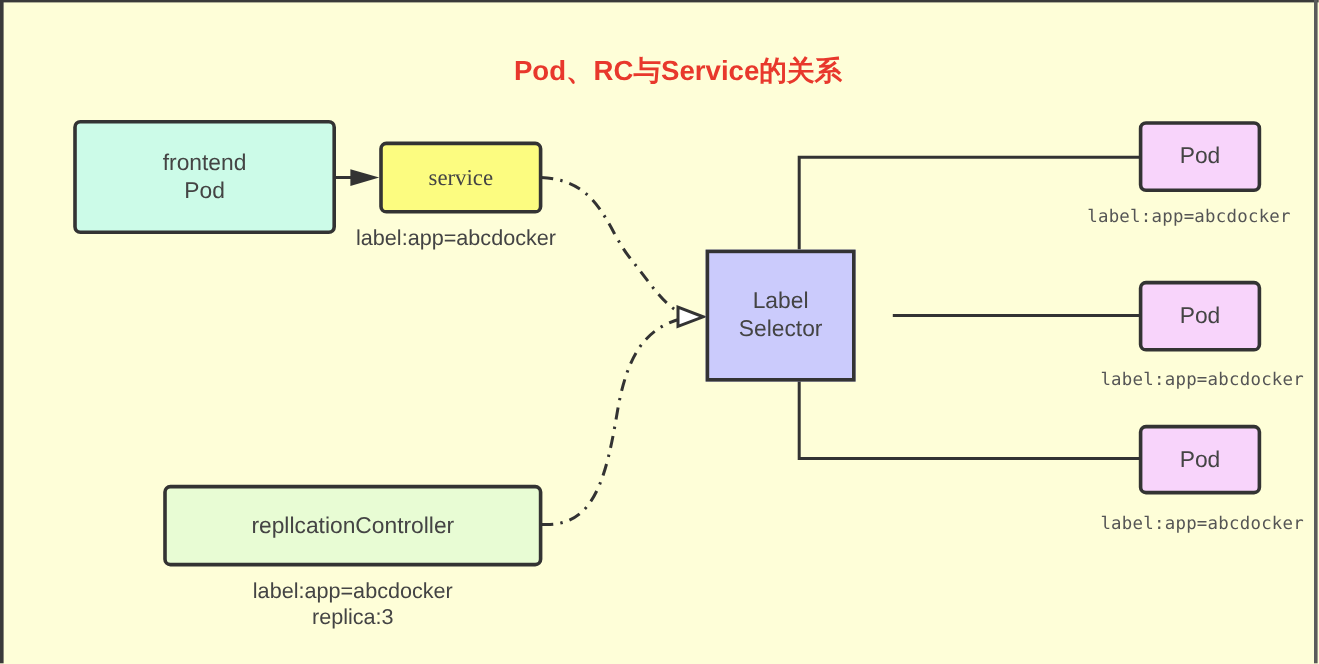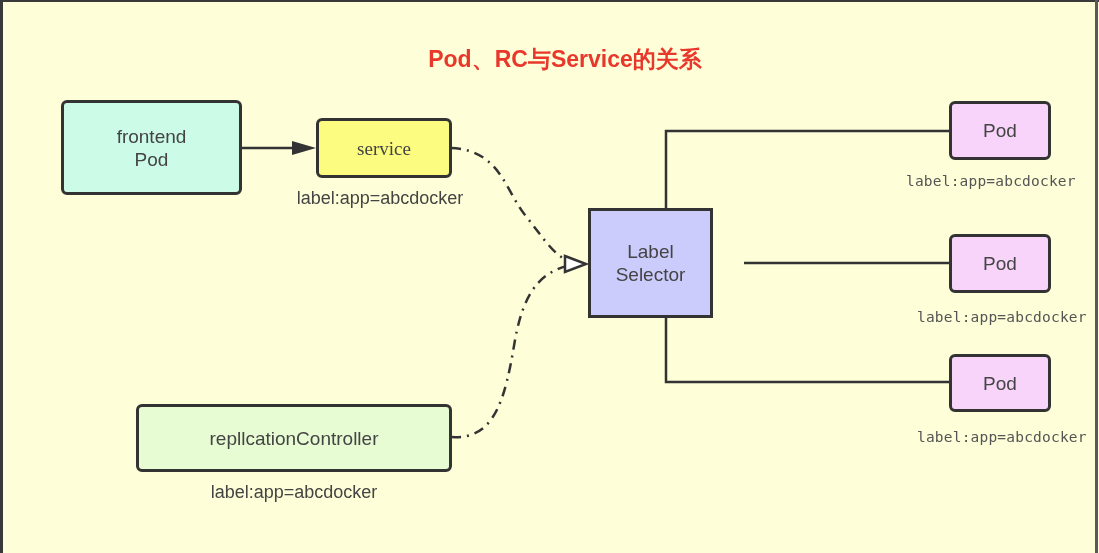--- a/index.html
+++ b/index.html
@@ -39,39 +39,40 @@
 
     <path d="M451,437 C495,440 505,400 515,340 C525,285 545,270 575,264" fill="none" stroke="#333" stroke-width="2.5" stroke-dasharray="10,6,2,6"></path>
 
     <path d="M565,256 L586,264 L565,272 Z" fill="#ffffff" stroke="#333" stroke-width="2.5"></path>
 
     <polyline points="666,208 666,131 950,131" fill="none" stroke="#333" stroke-width="2.5"></polyline>
     <line x1="744" y1="263" x2="950" y2="263" stroke="#333" stroke-width="2.5"></line>
     <polyline points="666,317 666,382 950,382" fill="none" stroke="#333" stroke-width="2.5"></polyline>
   </svg>
 
-  <div class="node rounded" style="left:61px; top:100px; width:181px; height:95px; background:#ccfbe8;">
+  <div class="node rounded" style="left:61px; top:100px; width:219px; height:95px; background:#ccfbe8;">
     <span>frontend
 Pod</span>
   </div>
 
   <div class="node rounded" style="left:316px; top:118px; width:136px; height:60px; background:#fcfc80;font-family:Liberation Serif, serif;">
     <span>service</span>
   </div>
   <div class="lbl" style="left:270px; top:187px; width:220px;">label:app=abcdocker</div>
 
   <div class="node" style="left:588px; top:208px; width:125px; height:110px; background:#cbcbfc; border-radius:0;">
     <span>Label
 Selector</span>
   </div>
 
   <div class="node rounded" style="left:136px; top:404px; width:316px; height:68px; background:#e8fcd4;text-align:center;">
     <span>repllcationController</span>
   </div>
   <div class="lbl" style="left:184px; top:481px; width:220px;">label:app=abcdocker</div>
+  <div class="lbl" style="left:184px; top:503px; width:220px;">replica:3</div>
 
   <div class="node rounded" style="left:949px; top:101px; width:102px; height:59px; background:#f8d4fb;">
     <span>Pod</span>
   </div>
   <div class="lbl-mono" style="left:906px; top:173px;">label:app=abcdocker</div>
 
   <div class="node rounded" style="left:949px; top:234px; width:102px; height:59px; background:#f8d4fb;">
     <span>Pod</span>
   </div>
   <div class="lbl-mono" style="left:917px; top:309px;">label:app=abcdocker</div>

